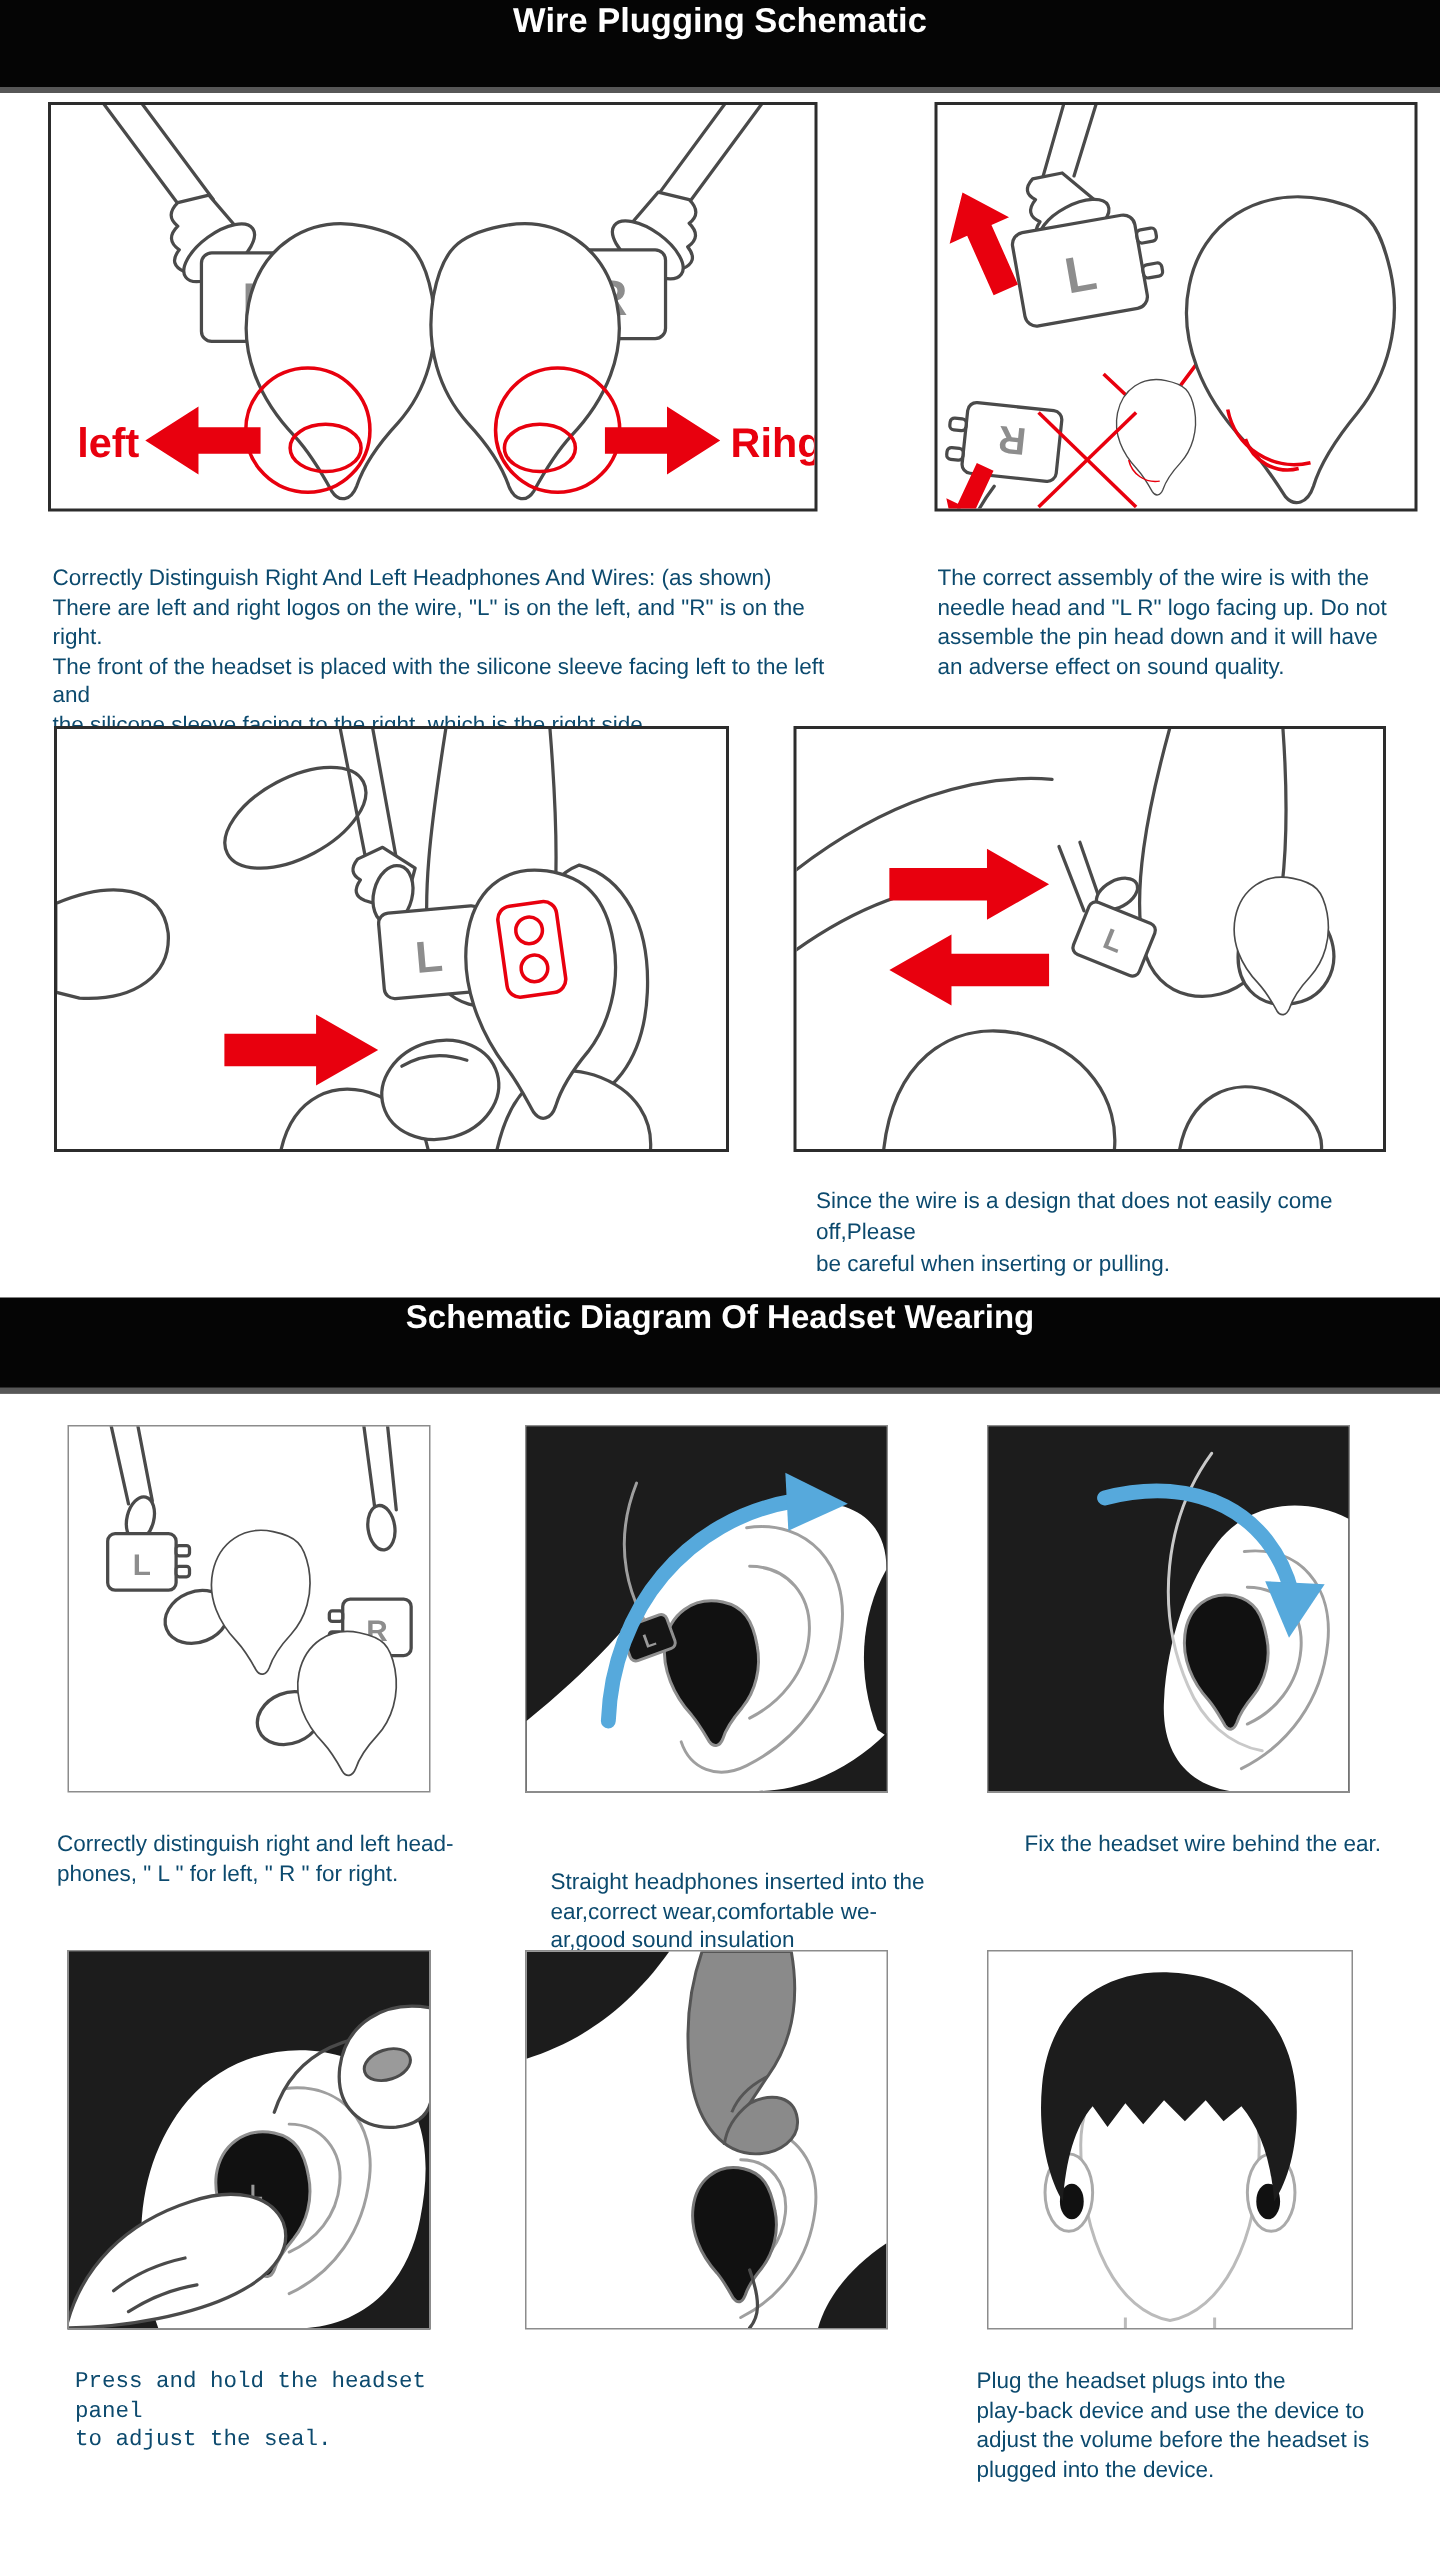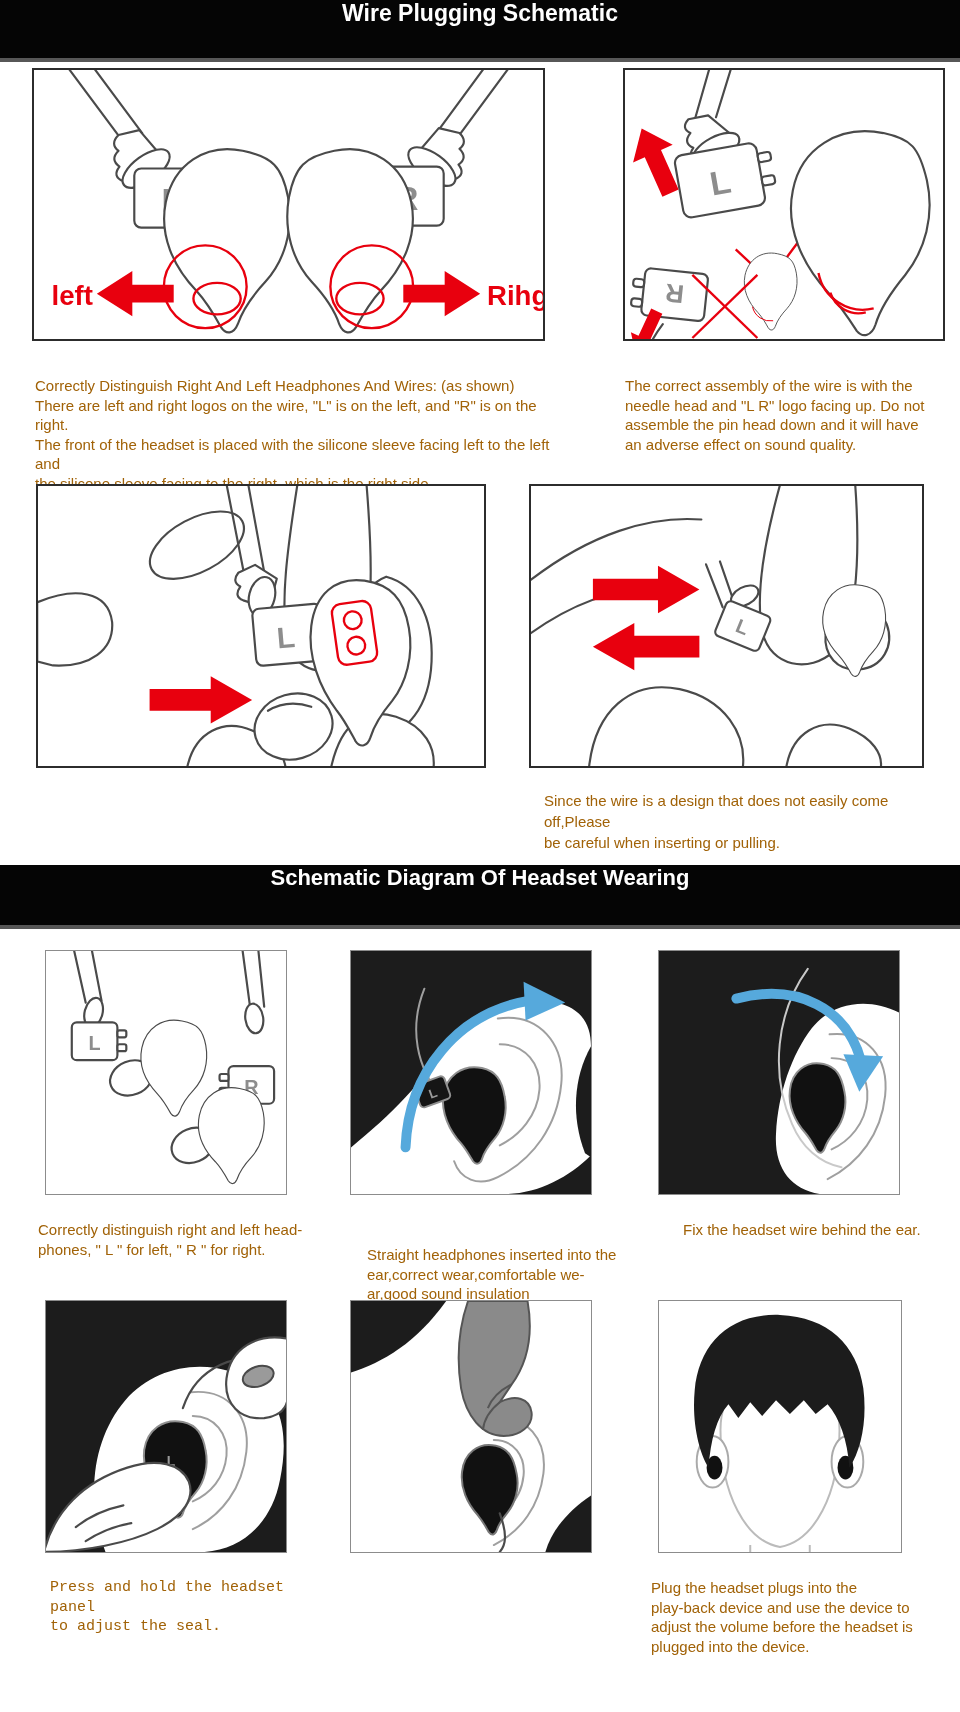--- a/index.html
+++ b/index.html
@@ -15,21 +15,21 @@
   .banner1 { top:0; height:58px; font-size:23px; }
   .banner2 { top:865px; height:60px; font-size:22px; }
   .panel {
     position:absolute; background:#ffffff; box-sizing:border-box;
   }
   .panel.s1 { border:2px solid #2c2c2c; }
   .panel.s2 { border:1px solid #8c8c8c; }
   .panel.dark { background:#1c1c1c; }
   .panel svg { display:block; width:100%; height:100%; }
   .caption {
-    position:absolute; font-size:15px; line-height:19.5px; color:#a16207;
+    position:absolute; font-size:15px; line-height:19.5px; color:#0c4a6e;
     white-space:pre-line;
   }
   
   .ln  { fill:none; stroke:#4a4a4a; stroke-width:2.2; stroke-linecap:round; stroke-linejoin:round; }
   .lnf { fill:#ffffff; stroke:#4a4a4a; stroke-width:2.2; stroke-linejoin:round; }
   .redt { fill:none; stroke:#e8000e; stroke-width:2.4; }
   .redf { fill:#e8000e; stroke:none; }
   .gln { fill:none; stroke:#9f9f9f; stroke-width:2; stroke-linecap:round; }
   .wln { fill:none; stroke:#c9c9c9; stroke-width:2; stroke-linecap:round; }
   .letter { fill:#8d8d8d; font-weight:700; text-anchor:middle; }

